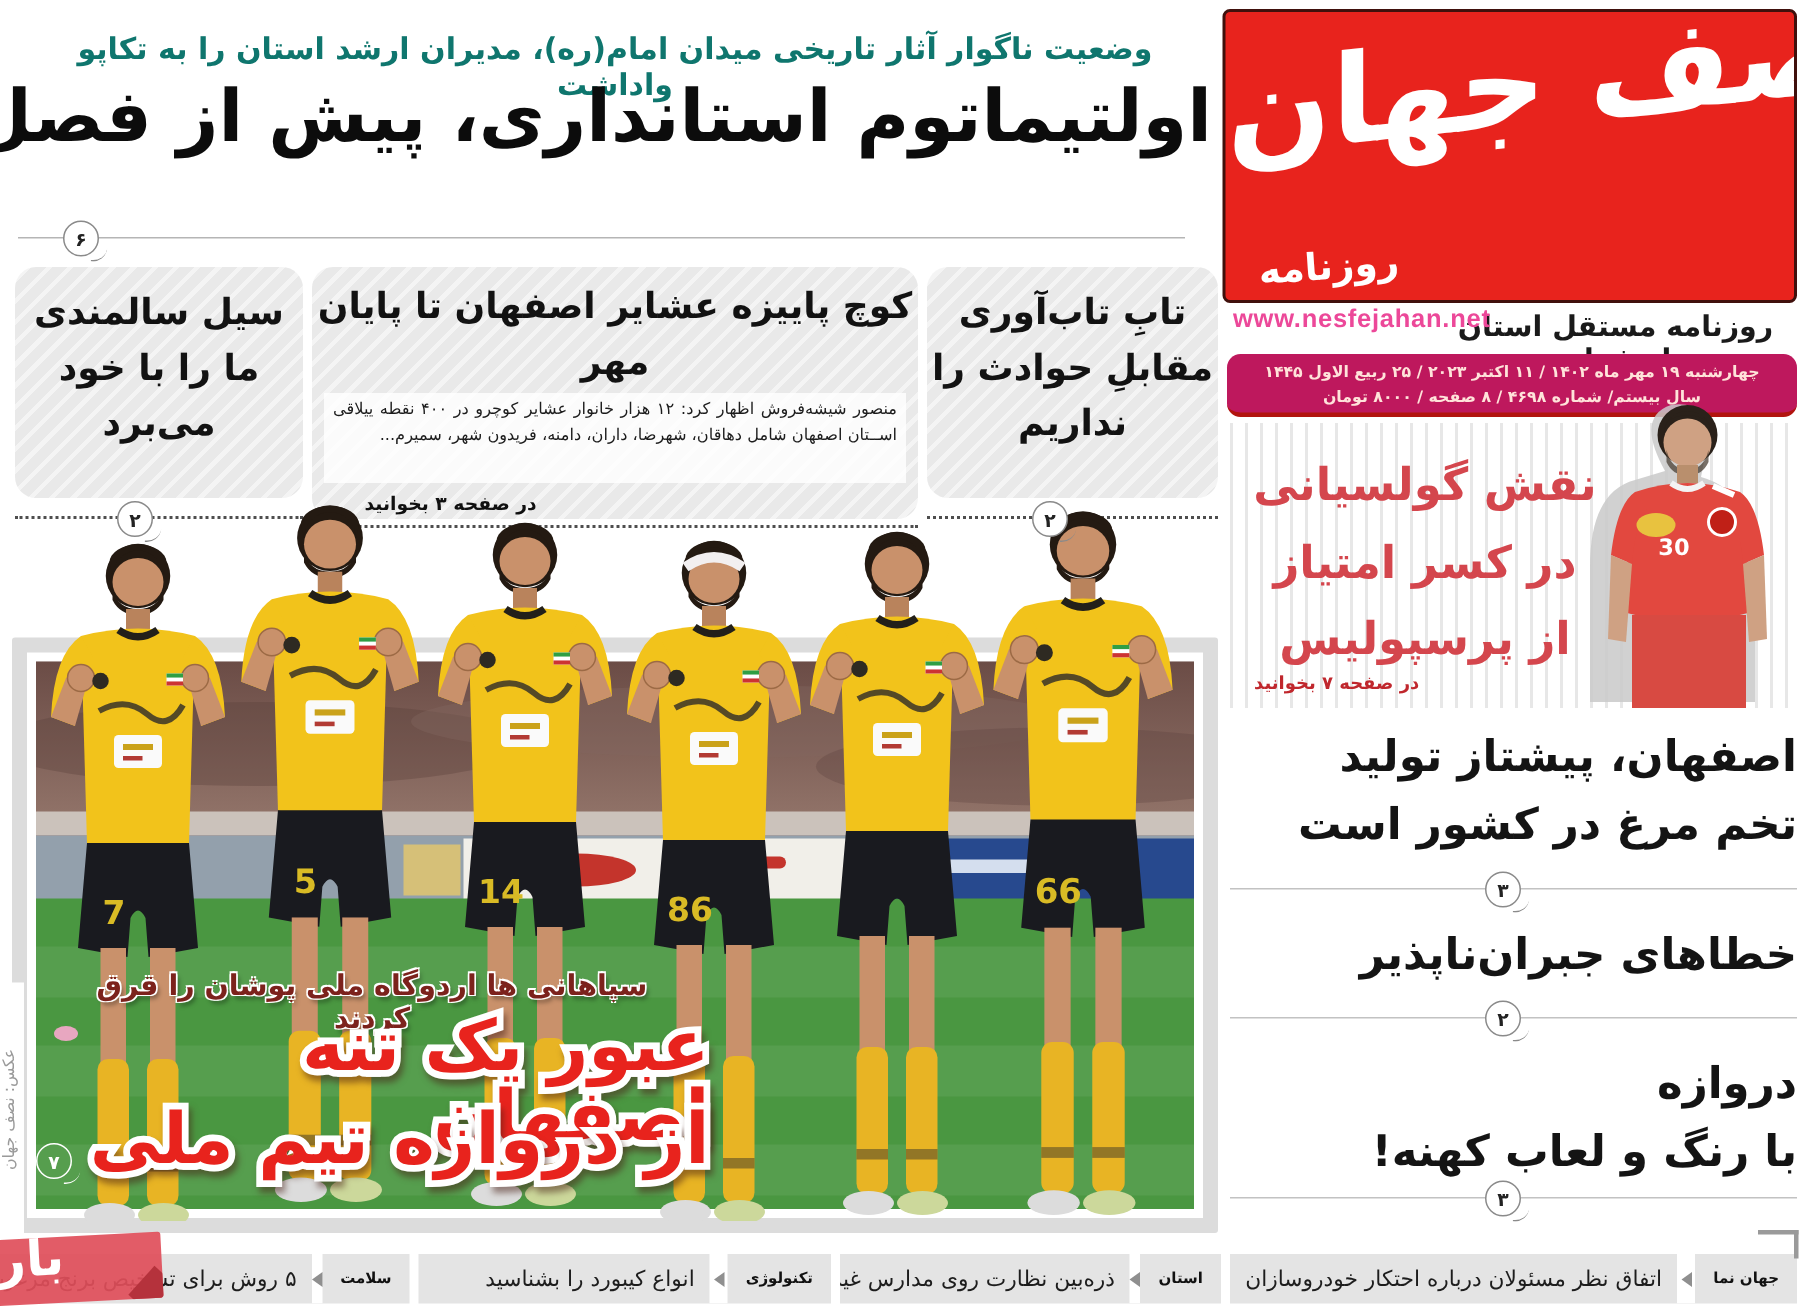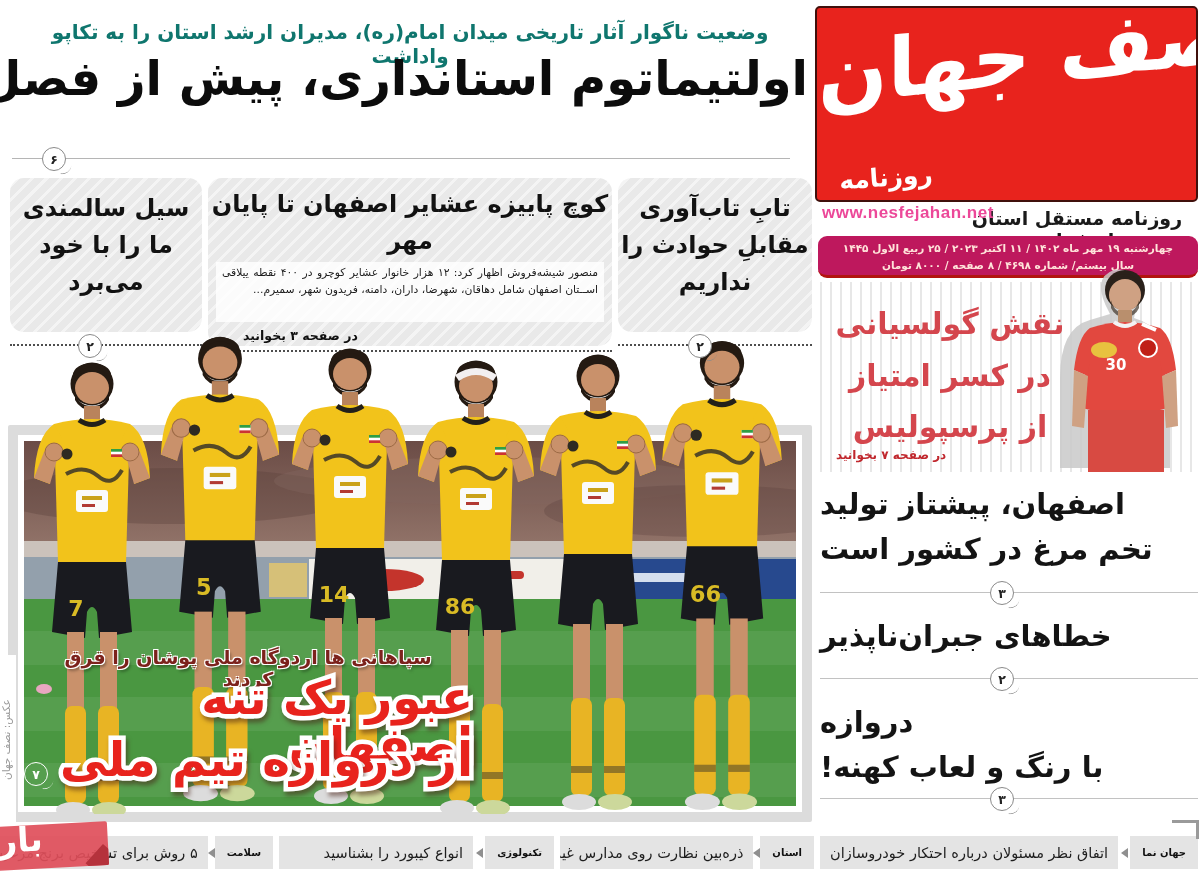--- a/index.html
+++ b/index.html
@@ -33,21 +33,21 @@
   .nom-body{position:absolute;left:8px;top:84px;width:388px;height:60px;background:rgba(255,255,255,.82);display:flex;direction:rtl;gap:12px;padding:2px 6px;box-sizing:border-box;}
   .nom-col{flex:1;font-size:10.8px;line-height:1.62;color:#1c1c1c;text-align:justify;direction:rtl;}
   .readmore{position:absolute;font-size:12.5px;font-weight:800;color:#101010;direction:rtl;}
 
   
   .gbox{left:820px;top:282px;width:378px;height:190px;background:#fff;background-image:repeating-linear-gradient(90deg,#e7e7e7 0 2px,transparent 2px 10px);}
   .gtitle{position:absolute;left:6px;top:16px;width:248px;text-align:center;font-size:30px;font-weight:800;color:#d4464d;line-height:1.72;direction:rtl;}
   .gread{position:absolute;left:16px;bottom:10px;font-size:12px;font-weight:800;color:#c0272d;direction:rtl;}
 
   
-  .sideitem{left:820px;width:378px;text-align:left;font-size:29px;font-weight:800;color:#141414;line-height:1.55;direction:rtl;}
+  .sideitem{left:820px;width:378px;text-align:right;font-size:29px;font-weight:800;color:#141414;line-height:1.55;direction:rtl;}
   .sideline{left:820px;width:378px;border-top:1.5px solid #c2c2c2;height:0;position:absolute;}
 
   
   .photo-wrap{left:8px;top:328px;width:804px;height:496px;}
   .photo-frame{position:absolute;left:0;top:97px;width:804px;height:397px;border:10px solid #dcdcdc;background:#fff;box-sizing:border-box;padding:6px;border-radius:2px;}
   .photo-bg{width:100%;height:100%;overflow:hidden;background:#6f524c;}
   .players{position:absolute;left:6px;top:0;width:792px;height:486px;z-index:3;}
   .pcap{position:absolute;left:40px;top:318px;width:400px;z-index:4;text-align:center;font-size:19px;font-weight:800;color:#7c221c;direction:rtl;
         text-shadow:-1px -1px 0 #fff,1px -1px 0 #fff,-1px 1px 0 #fff,1px 1px 0 #fff,2px 3px 3px rgba(0,0,0,.35);}
   .hlwrap{position:absolute;z-index:4;text-align:right;direction:rtl;font-weight:800;font-size:47px;line-height:1;}

